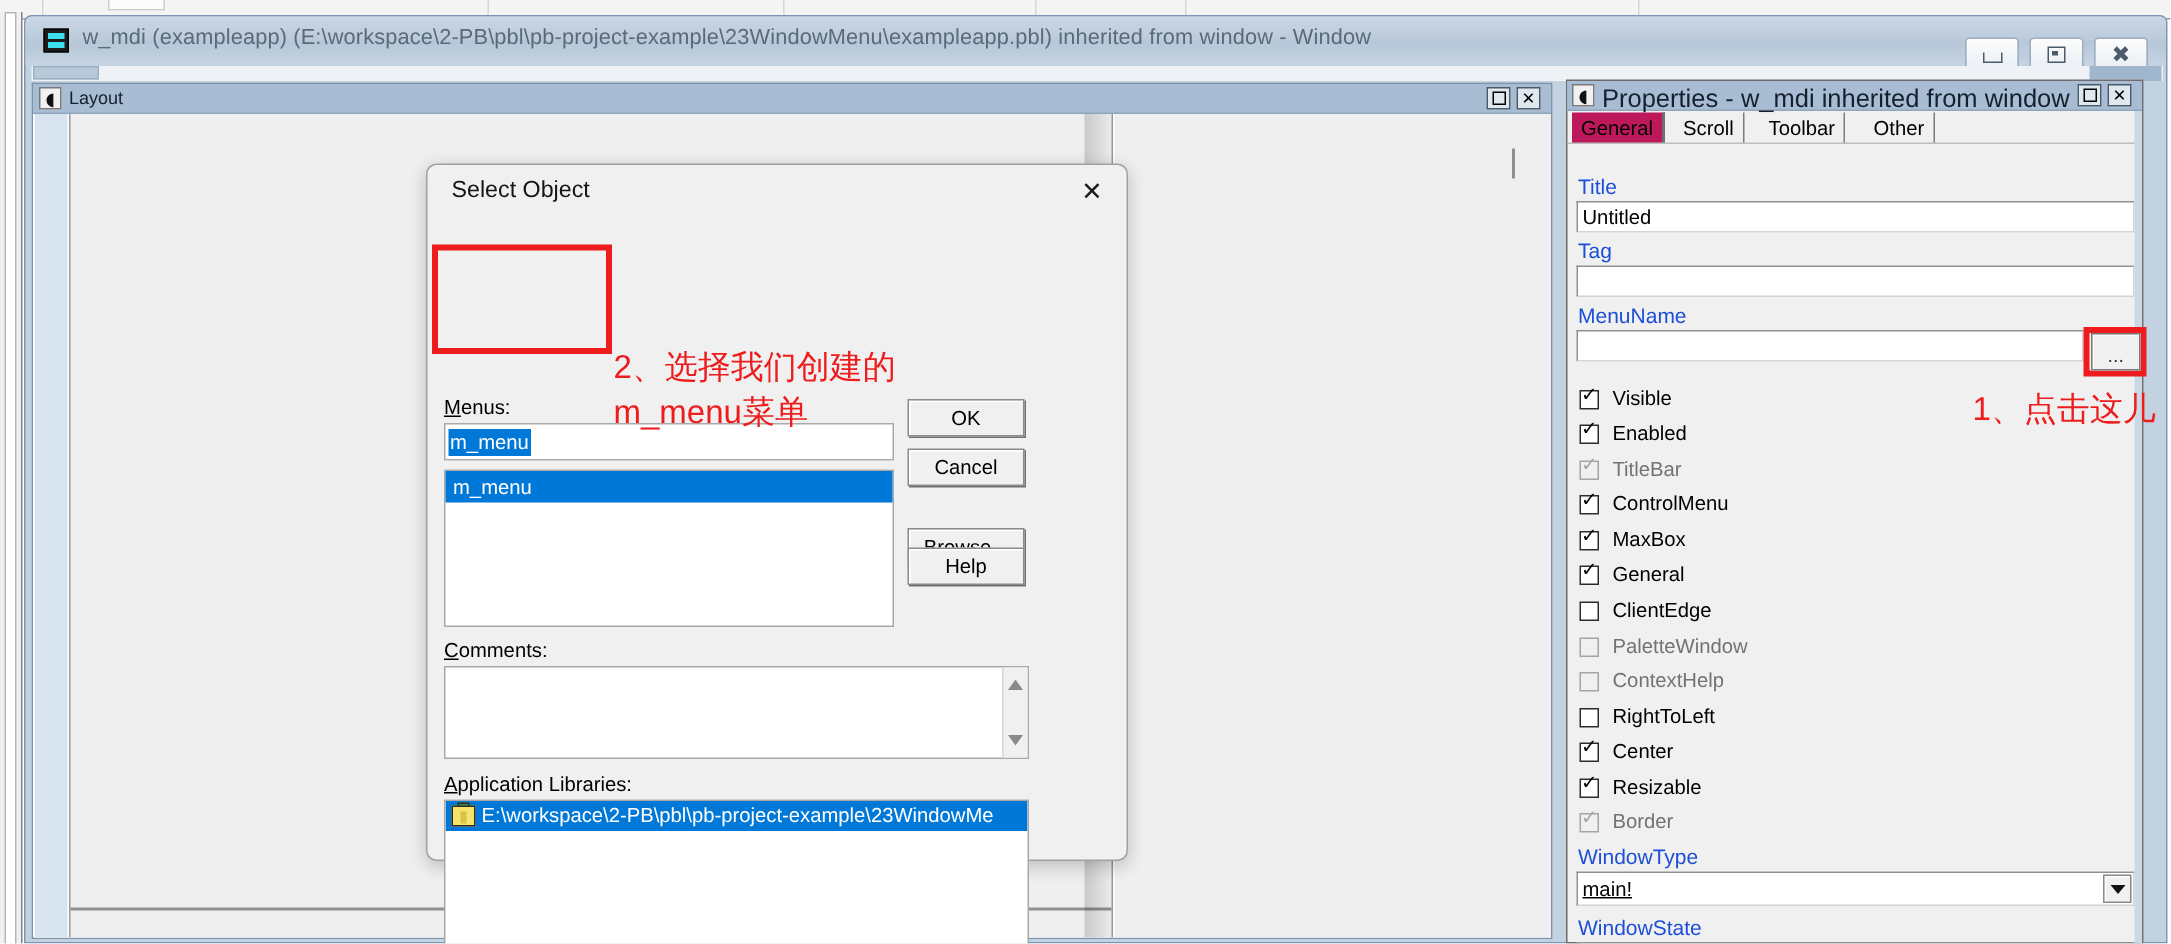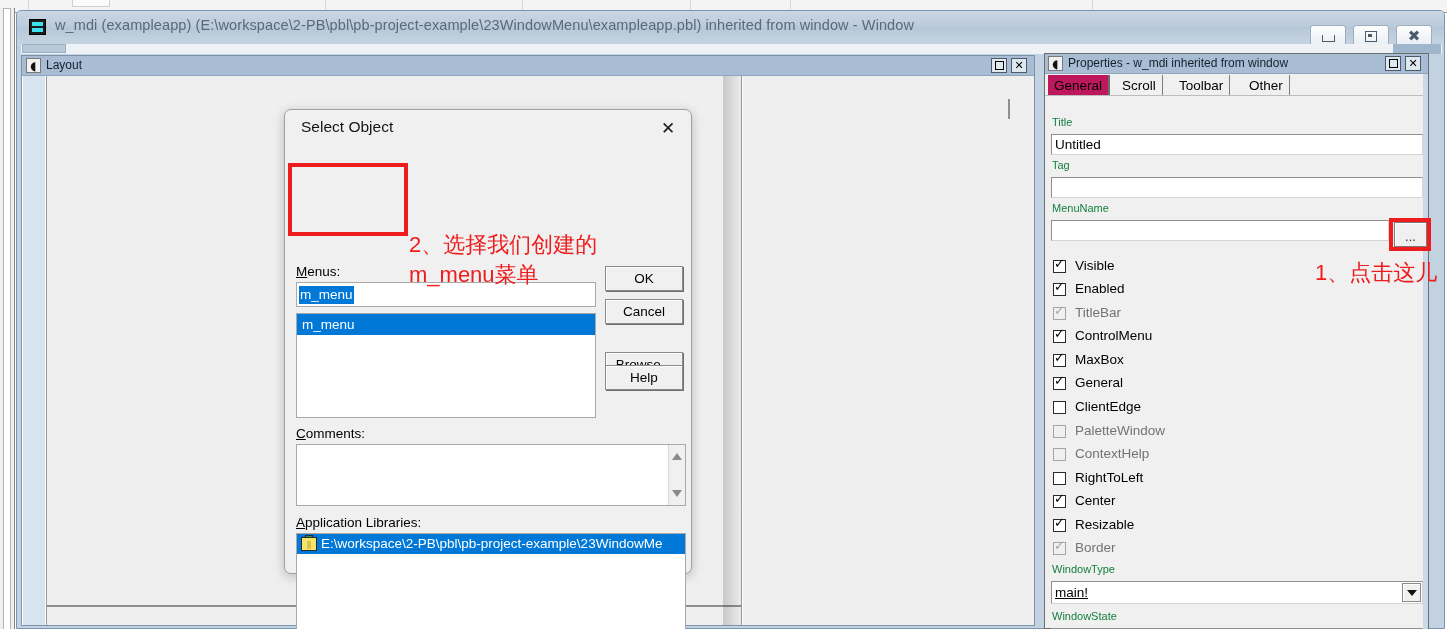--- a/index.html
+++ b/index.html
@@ -160,21 +160,21 @@
     position: absolute; left: 985px; top: 23px; width: 2px; height: 20px;
     background: #8f8f8f;
   }
   #canvas-shadow {
     position: absolute; left: 700px; top: 0; width: 20px; height: 549px;
     background: linear-gradient(to right, rgba(0,0,0,0.16), rgba(0,0,0,0));
   }
 
   
   #dialog {
-    position: absolute; left: 284px; top: 109px; width: 408px; height: 465px;
+    position: absolute; left: 284px; top: 109px; width: 468px; height: 465px;
     background: #f0f0f0;
     border: 1px solid #a0a0a0; border-radius: 7px;
     box-sizing: border-box;
     box-shadow: 0 3px 12px rgba(0,0,0,0.22);
     font-size: 13.5px;
   }
   #dialog-title {
     position: absolute; left: 16px; top: 8px;
     font-size: 15.5px; color: #151515;
   }
@@ -292,21 +292,21 @@
     position: absolute; left: 0; top: 0; width: 100%; height: 19px;
     background: #a8bdd3; border-bottom: 1px solid #8fa6bd;
   }
   #props-icon {
     position: absolute; left: 3px; top: 2px; width: 15px; height: 15px;
     background: #f1f1f1; border: 1px solid #7a7a7a; box-sizing: border-box;
     display: flex; align-items: center; justify-content: center;
     font-size: 12px; color: #111; font-family: "DejaVu Sans", sans-serif;
   }
   #props-title-text {
-    position: absolute; left: 23px; top: 2px; font-size: 12px; color: #14202e;
+    position: absolute; left: 23px; top: 2px; font-size: 17px; color: #14202e;
   }
   #props-restore { left: 340px; }
   #props-close { left: 360px; }
 
   #props-tabs {
     position: absolute; left: 1px; top: 20px; width: 383px; height: 22px;
   }
   .tab {
     position: absolute; top: 1px; height: 21px;
     display: flex; align-items: center; justify-content: center;
@@ -315,21 +315,21 @@
     box-sizing: border-box; padding: 0 6px;
   }
   .tab.active { background: #be185d; border-right: 2px solid #6f6f6f; }
   .tab:not(.active) { background: #f0f0f0; }
   #props-tab-underline {
     position: absolute; left: 0; top: 41px; width: 383px; height: 1px;
     background: #bdbdbd;
   }
 
   .prop-label {
-    position: absolute; left: 7px; font-size: 11px; color: #15803d;
+    position: absolute; left: 7px; font-size: 14px; color: #1d4ed8;
   }
   .prop-input {
     position: absolute; left: 6px; height: 21px;
     background: #ffffff;
     border: 1px solid #8f8f8f; border-right-color: #d4d4d4; border-bottom-color: #d4d4d4;
     box-sizing: border-box;
     font-size: 13.5px; line-height: 19px; padding-left: 3px; color: #000;
   }
   #ellipsis-btn {
     position: absolute; left: 1394px; top: 222px; width: 33px; height: 25px;

